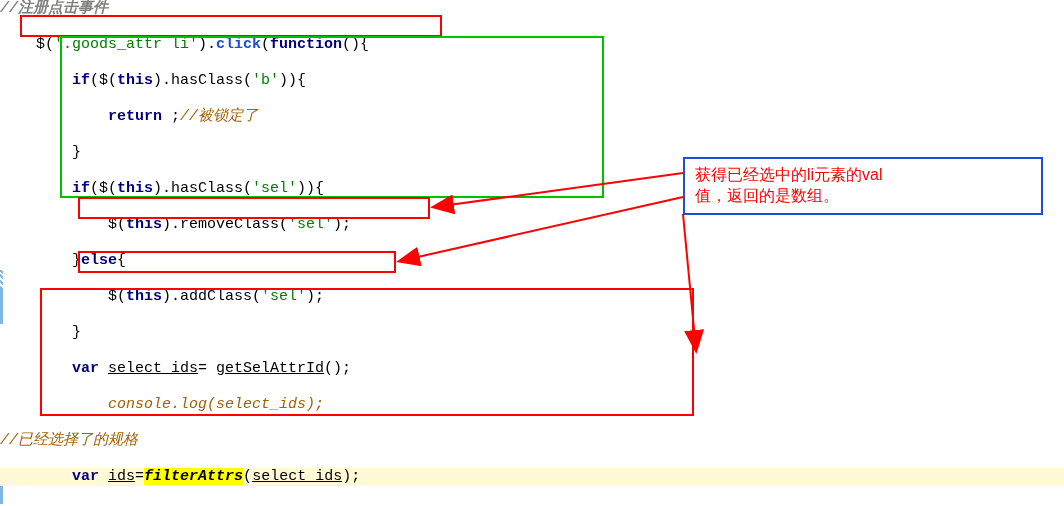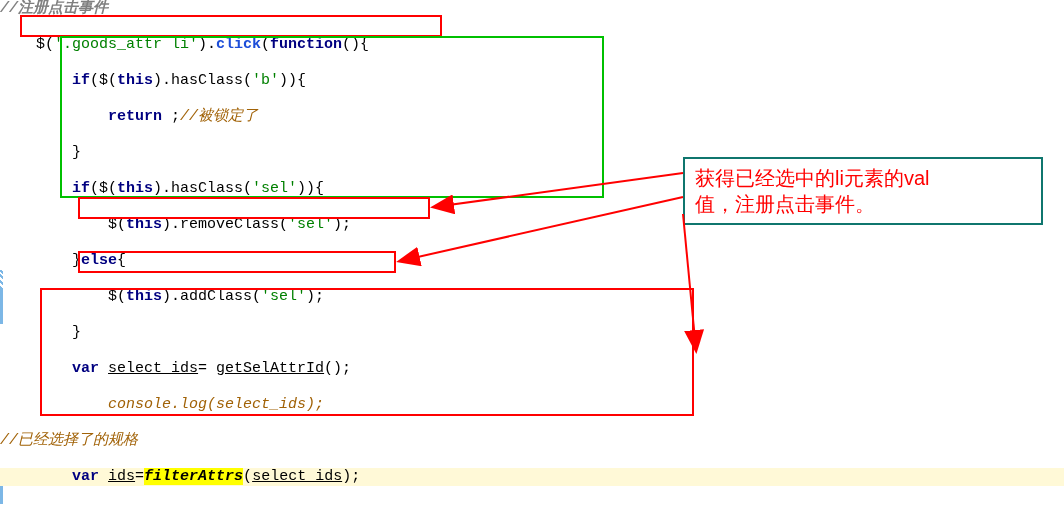--- a/index.html
+++ b/index.html
@@ -59,24 +59,24 @@
     border: 2px solid;
     pointer-events: none;
     box-sizing: border-box;
   }
   .box-red { border-color: #ff0000; }
   .box-green { border-color: #00c000; }
 
   
   .callout {
     position: absolute;
-    border: 2px solid #0f766e;
+    border: 2px solid #1d4ed8;
     padding: 6px 10px;
     font-family: sans-serif;
-    font-size: 20px;
+    font-size: 16px;
     color: #ff0000;
     background: #ffffff;
     line-height: 1.3;
     box-sizing: border-box;
   }
 
   svg.arrows {
     position: absolute;
     left: 0; top: 0;
     width: 1064px; height: 506px;
@@ -121,21 +121,21 @@
 </pre>
 
   <div class="box box-red" style="left:20px;  top:15px;  width:422px; height:22px;"></div>
   <div class="box box-green" style="left:60px;  top:36px;  width:544px; height:162px;"></div>
   <div class="box box-red" style="left:78px;  top:197px; width:352px; height:22px;"></div>
   <div class="box box-red" style="left:78px;  top:251px; width:318px; height:22px;"></div>
   <div class="box box-red" style="left:40px;  top:288px; width:654px; height:128px;"></div>
 
   <div class="callout" style="left:683px; top:157px; width:360px;">
     <span>获得已经选中的li元素的val</span><br>
-    <span>值，注册点击事件。</span>
+    <span>值，返回的是数组。</span>
   </div>
 
   <svg class="arrows">
     <defs>
       <marker id="ah" markerWidth="12" markerHeight="10" refX="10" refY="5" orient="auto">
         <path d="M0,0 L12,5 L0,10 Z" fill="#ff0000"></path>
       </marker>
     </defs>
     <line x1="683" y1="173" x2="434" y2="207" stroke="#ff0000" stroke-width="2" marker-end="url(#ah)"></line>
     <line x1="683" y1="197" x2="400" y2="261" stroke="#ff0000" stroke-width="2" marker-end="url(#ah)"></line>

